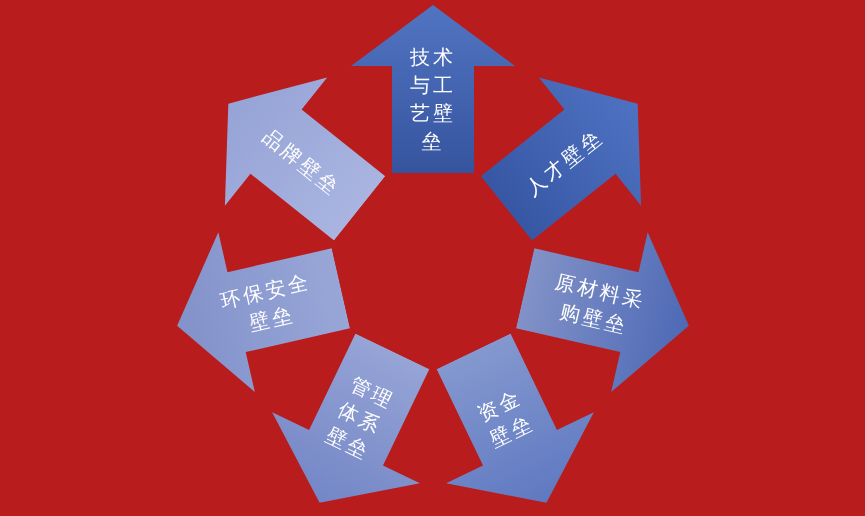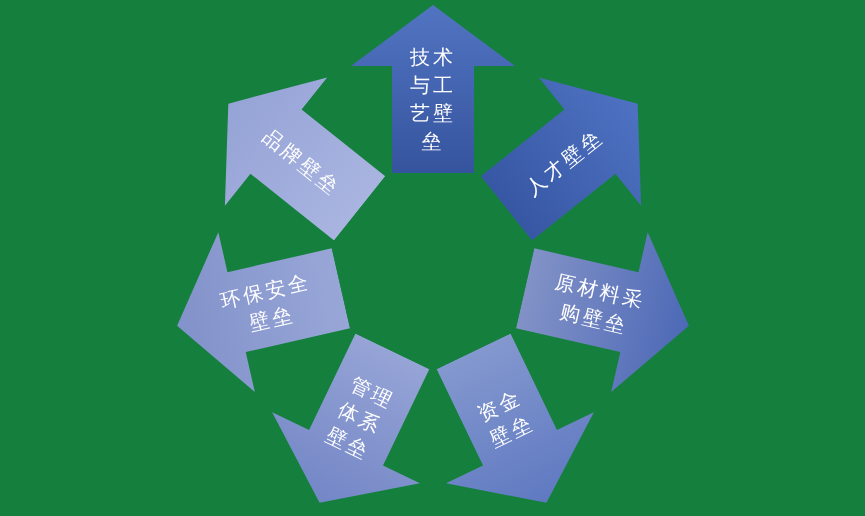--- a/index.html
+++ b/index.html
@@ -41,21 +41,21 @@
     line-height: 28px;
     letter-spacing: 3px;
     white-space: nowrap;
     font-weight: 400;
   }
 </style>
 </head>
 <body>
 
 <div class="screen">
-  <div class="diagram" id="diagram" style="background: #15803d; padding-left: 36px;">
+  <div class="diagram" id="diagram" style="background: #b91c1c; padding-left: 36px;">
       <div class="arrow" style="left: 351px; top: 5px; transform: rotate(0deg);">
         <svg width="164" height="168" viewBox="0 0 164 168">
           <defs>
             <linearGradient id="grad0" x1="0" y1="0" x2="0" y2="1">
               <stop offset="0" stop-color="#5174C2"></stop>
               <stop offset="1" stop-color="#36549E"></stop>
             </linearGradient>
           </defs>
           <polygon points="82,0 164,61 123,61 123,168 41,168 41,61 0,61" fill="url(#grad0)"></polygon>
         </svg>

